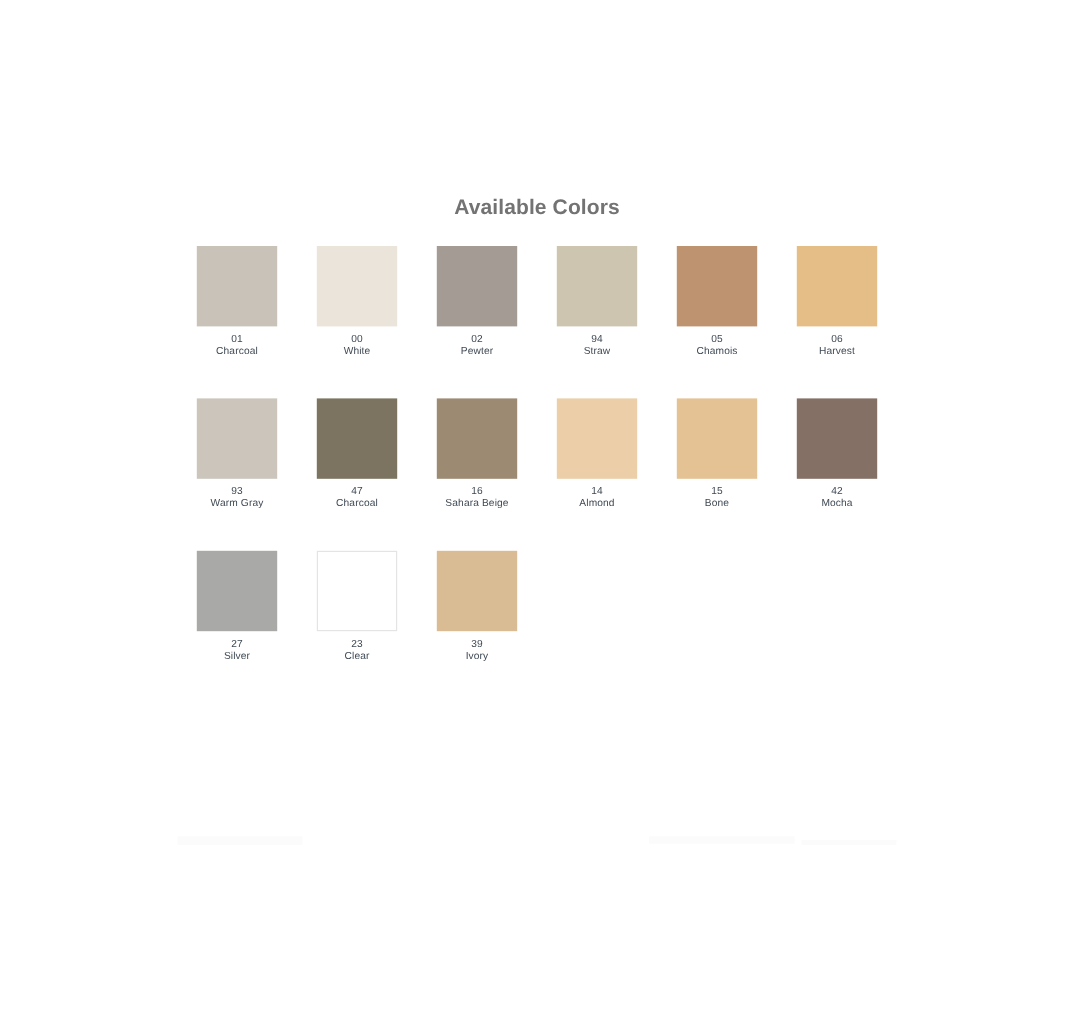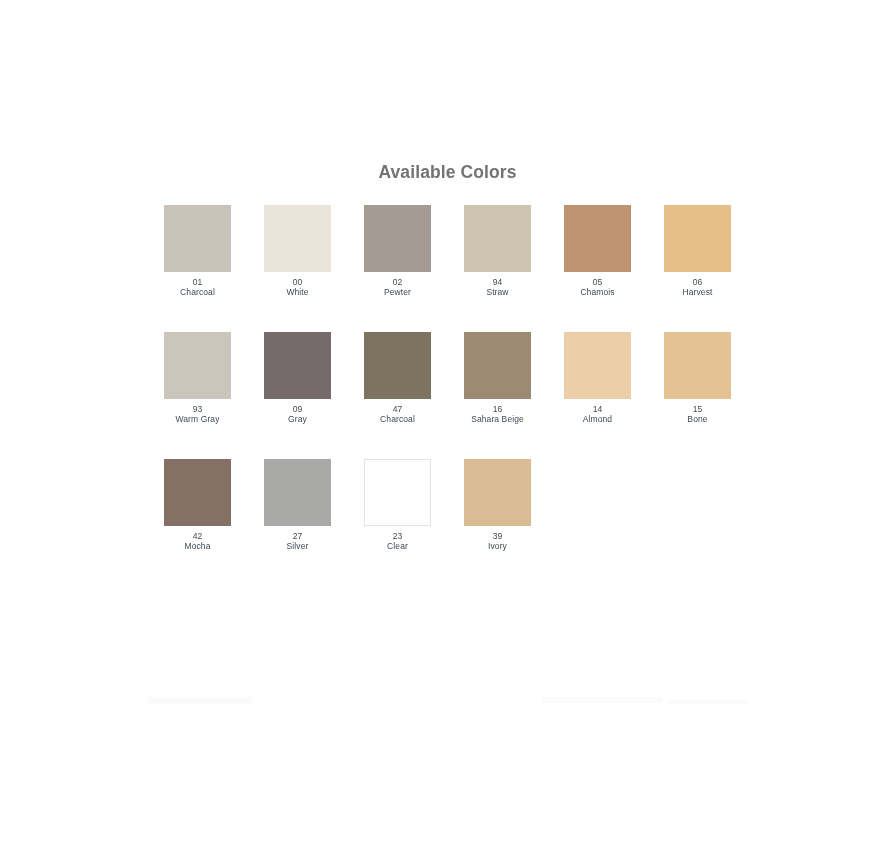--- a/index.html
+++ b/index.html
@@ -143,27 +143,20 @@
         </div>
       </div>
       <div class="swatch-cell">
         <div class="swatch-chip" style="background-color: rgb(203, 197, 188);"></div>
         <div class="swatch-caption">
           <span class="swatch-code">93</span>
           <span class="swatch-name">Warm Gray</span>
         </div>
       </div>
       <div class="swatch-cell">
-        <div class="swatch-chip" style="background-color: rgb(117, 107, 106);"></div>
-        <div class="swatch-caption">
-          <span class="swatch-code">09</span>
-          <span class="swatch-name">Gray</span>
-        </div>
-      </div>
-      <div class="swatch-cell">
         <div class="swatch-chip" style="background-color: rgb(124, 116, 96);"></div>
         <div class="swatch-caption">
           <span class="swatch-code">47</span>
           <span class="swatch-name">Charcoal</span>
         </div>
       </div>
       <div class="swatch-cell">
         <div class="swatch-chip" style="background-color: rgb(156, 138, 114);"></div>
         <div class="swatch-caption">
           <span class="swatch-code">16</span>

